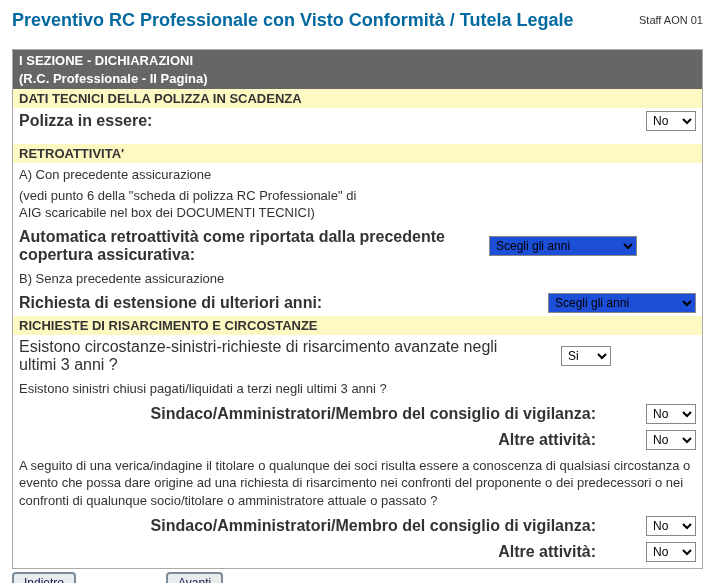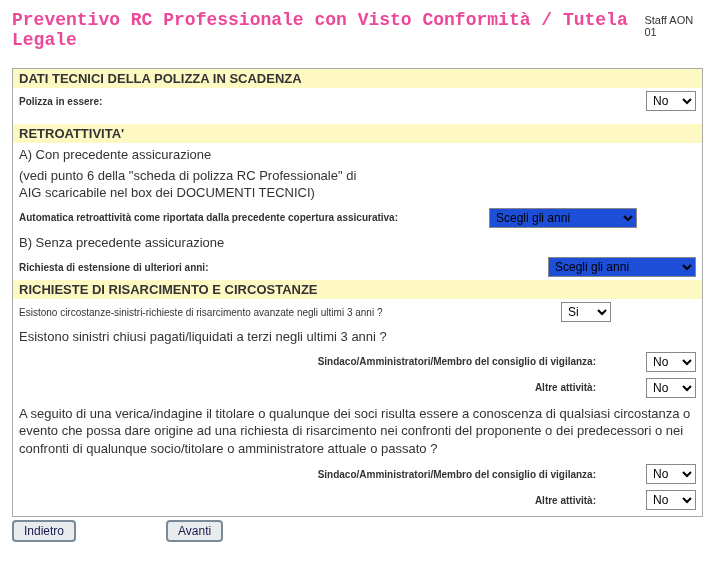--- a/index.html
+++ b/index.html
@@ -12,24 +12,23 @@
     background: #fff;
     width: 715px;
   }
   .header-row {
     display: flex;
     justify-content: space-between;
     align-items: flex-start;
     margin-bottom: 18px;
   }
   .page-title {
-    color: #ec4899;
+    color: #0369a1;
     font-size: 18px;
     font-weight: bold;
-    font-family: Liberation Mono, monospace;
   }
   .staff-label {
     font-size: 11px;
     color: #333;
     padding-top: 4px;
   }
   .form-table {
     width: 100%;
     border: 1px solid #aaa;
     border-collapse: collapse;
@@ -54,21 +53,21 @@
     font-size: 13px;
     line-height: 1.35;
   }
   .field-row {
     display: flex;
     align-items: center;
     padding: 3px 6px;
   }
   .field-label {
     flex: 1;
-    font-size: 10px;
+    font-size: 16px;
     font-weight: bold;
     padding-right: 8px;
   }
   .field-label.normal { font-weight: normal; }
   .field-label.right { text-align: right; }
   .field-control { flex: 0 0 auto; }
   select {
     font-size: 12px;
     font-family: inherit;
     border: 1px solid #888;
@@ -101,20 +100,24 @@
 </head>
 <body>
 
 <div class="header-row">
   <div class="page-title">Preventivo RC Professionale con Visto Conformità / Tutela Legale</div>
   <div class="staff-label">Staff AON 01</div>
 </div>
 
 <div class="form-table">
 
+  <div class="section-header">
+    <div>I SEZIONE - DICHIARAZIONI</div>
+    <div>(R.C. Professionale - II Pagina)</div>
+  </div>
 
   <div class="sub-header">DATI TECNICI DELLA POLIZZA IN SCADENZA</div>
 
   <div class="field-row">
     <div class="field-label">Polizza in essere:</div>
     <div class="field-control">
       <select class="small">
         <option>No</option>
       </select>
     </div>

